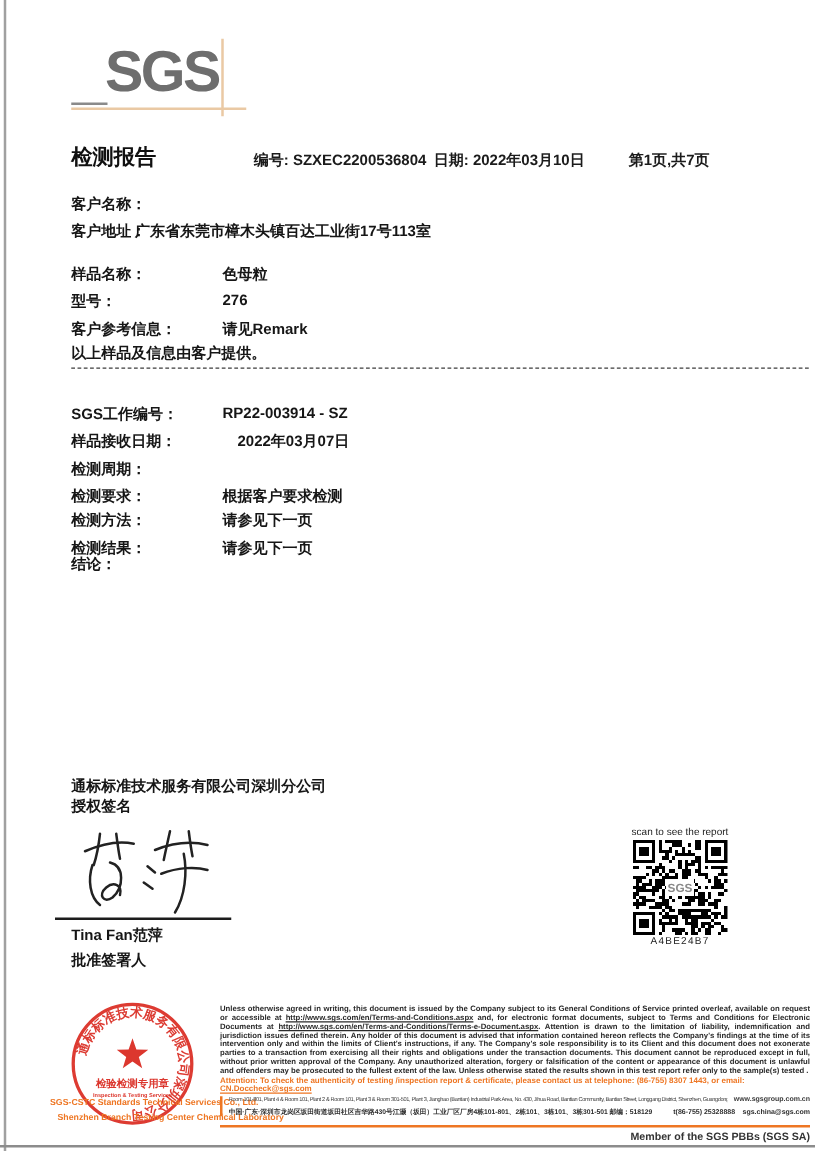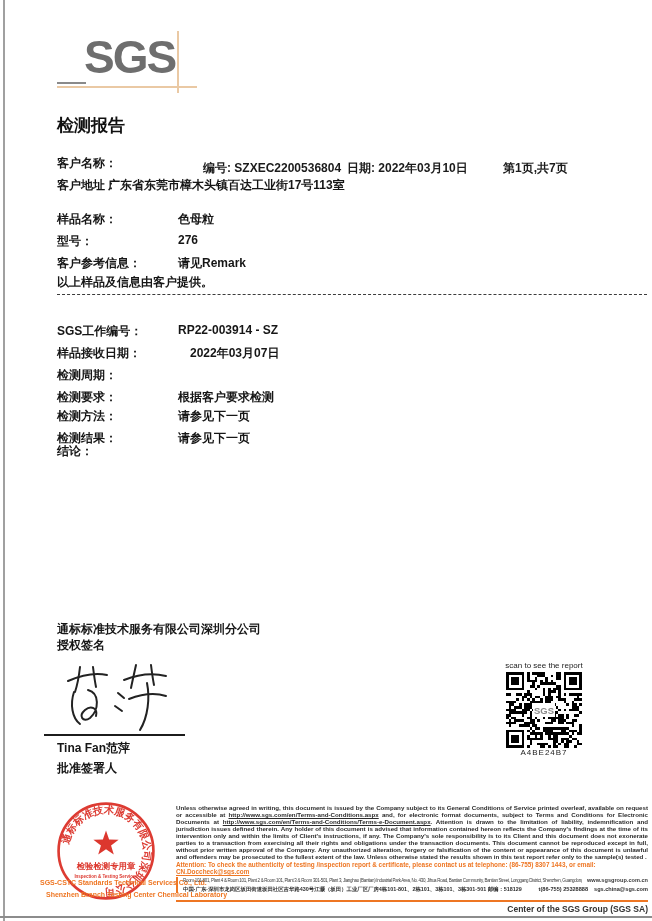--- a/index.html
+++ b/index.html
@@ -4,21 +4,21 @@
 <title>检测报告</title>
 <style>
   html,body{margin:0;padding:0;background:#e9e9e9;}
   .page{
     position:relative; width:652px; height:921px; margin:0 auto;
     background:#ffffff; overflow:hidden;
     font-family:"Liberation Sans","DejaVu Sans",sans-serif;
     color:#1b1b1b;
   }
   .abs{position:absolute;}
-  .nowrap{white-space:nowrap;margin-top:40px;}
+  .nowrap{white-space:nowrap;}
   
   .edge-left{left:3px;top:0;width:2px;height:921px;background:#a0a0a0;}
   .edge-bottom{left:0;top:916px;width:652px;height:2px;background:#8c8c8c;}
   
   .logo-text{left:84px;top:34px;font-size:46px;font-weight:bold;letter-spacing:-2px;color:#6e6e6e;line-height:1;}
   .logo-underline{left:57px;top:82px;width:29px;height:2px;background:#8a8a8a;}
   .logo-hline{left:57px;top:86px;width:140px;height:2px;background:#eac9a4;}
   .logo-vline{left:177px;top:31px;width:2px;height:62px;background:#eac9a4;}
   
   .doc-title{left:57px;top:114px;font-size:17px;font-weight:bold;color:#101010;}
@@ -492,15 +492,15 @@
       </div>
       <div class="f-addr-row">
         <span class="f-addr-cn">中国·广东·深圳市龙岗区坂田街道坂田社区吉华路430号江灏（坂田）工业厂区厂房4栋101-801、2栋101、3栋101、3栋301-501 邮编：518129</span>
         <span class="f-phone">t(86-755) 25328888</span>
         <span class="f-mail">sgs.china@sgs.com</span>
       </div>
     </div>
   </div>
 
   <div class="abs f-rule"></div>
-  <div class="abs f-member">Center of the SGS Group (SGS SA)</div>
+  <div class="abs f-member">Member of the SGS PBBs (SGS SA)</div>
 
 </div>
 
 </body></html>

